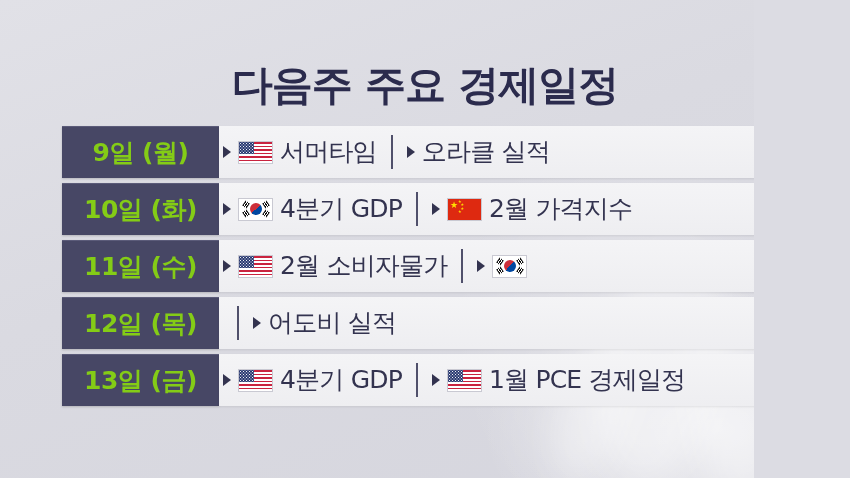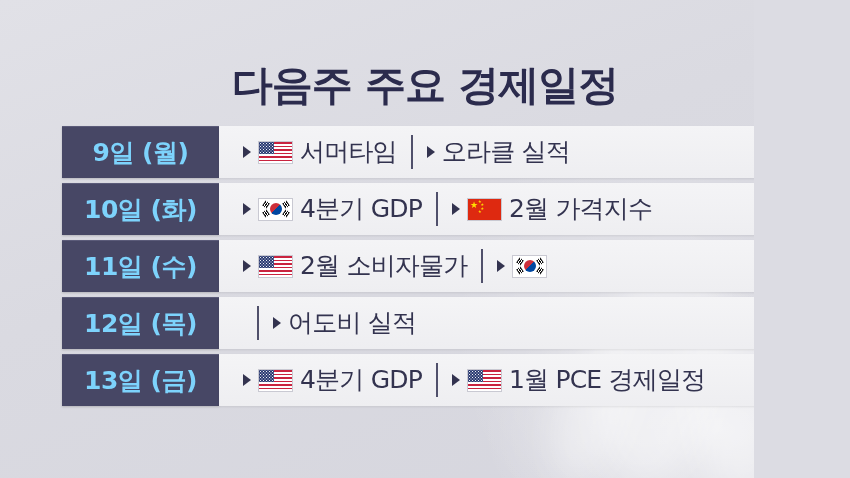--- a/index.html
+++ b/index.html
@@ -75,33 +75,33 @@
     flex: 0 0 157px;
     width: 157px;
     background: #474765;
     border-top: 1px solid #5b5b79;
     display: flex;
     align-items: center;
     justify-content: center;
     box-shadow: 0 1px 2px rgba(0,0,0,0.18);
   }
   .date-label {
-    color: #7dd3fc;
+    color: #84cc16;
     font-size: 25px;
     font-weight: 700;
     letter-spacing: -0.5px;
     white-space: nowrap;
   }
 
   .events-cell {
     flex: 1 1 auto;
     background: linear-gradient(180deg, #f4f4f6 0%, #eeeef1 100%);
     display: flex;
     align-items: center;
-    padding-left: 24px;
+    padding-left: 4px;
     box-shadow: 0 1px 2px rgba(0,0,0,0.08);
     overflow: hidden;
   }
 
   .event {
     display: flex;
     align-items: center;
     white-space: nowrap;
     flex: 0 0 auto;
   }

